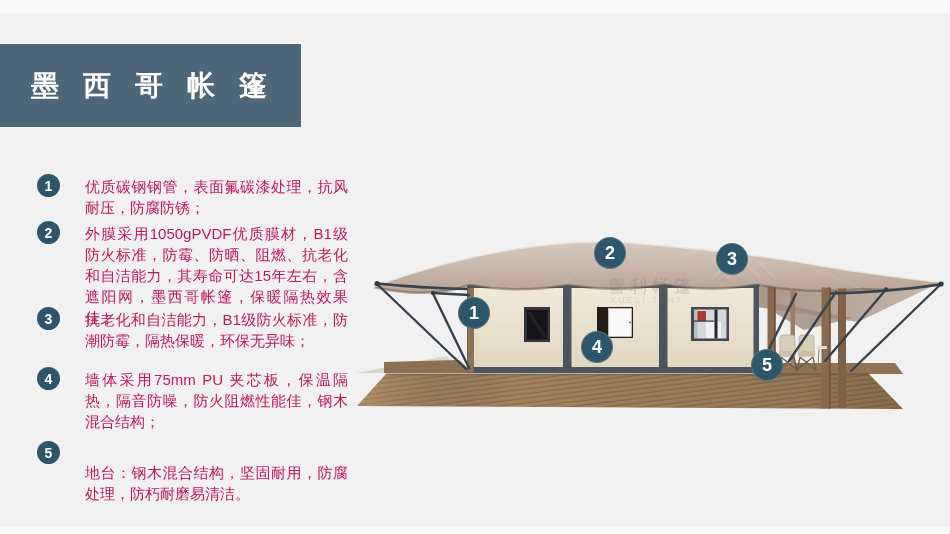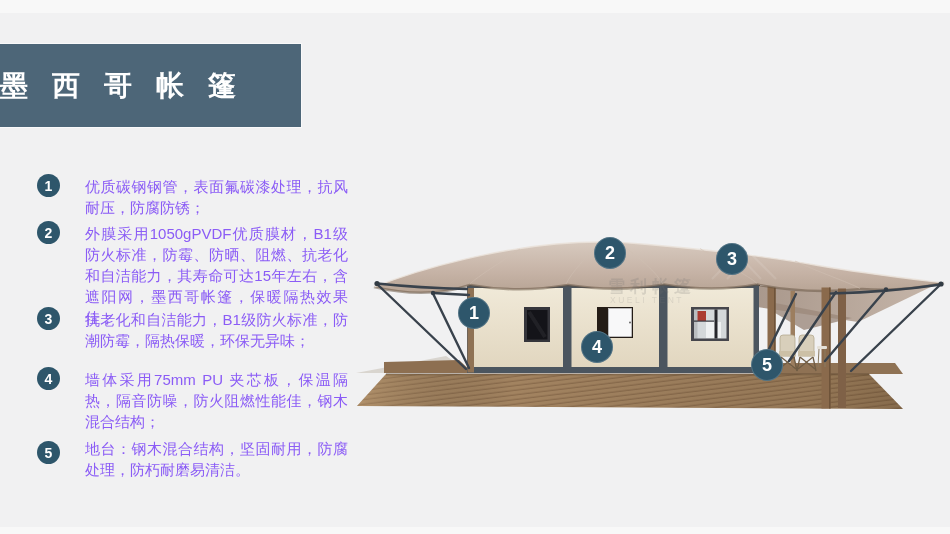--- a/index.html
+++ b/index.html
@@ -8,35 +8,35 @@
     background:#f1f1f2;
     font-family:"Liberation Sans","DejaVu Sans",sans-serif;
   }
   .band-top{position:absolute;left:0;top:0;width:950px;height:13px;background:#f8f8f8;}
   .band-bottom{position:absolute;left:0;top:527px;width:950px;height:7px;background:#f8f8f8;}
 
   .title-box{
     position:absolute;left:0;top:44px;width:301px;height:83px;
     background:#4d6678;box-sizing:border-box;
     box-shadow:0 0 0 1px rgba(255,255,255,.6);
-    display:flex;align-items:center;
+    display:flex;align-items:center;padding-left:31px;
   }
   .title{
     color:#ffffff;font-size:28px;font-weight:bold;
     letter-spacing:24px;white-space:nowrap;line-height:1;
   }
 
   .feature-badge{
     position:absolute;left:37px;width:23px;height:23px;border-radius:50%;
     background:#2e566b;color:#fff;font-size:14px;font-weight:bold;
     display:flex;align-items:center;justify-content:center;
   }
   .feature-text{
     position:absolute;left:85px;width:263px;
-    font-size:15px;line-height:21px;color:#8b5cf6;
+    font-size:15px;line-height:21px;color:#be185d;
     text-align:justify;text-justify:inter-ideograph;
   }
 
   .tent-svg{position:absolute;left:0;top:0;width:950px;height:534px;}
 
   .callout{
     position:absolute;width:32px;height:32px;border-radius:50%;
     background:#2e566b;color:#fff;font-size:18px;font-weight:bold;
     display:flex;align-items:center;justify-content:center;
     box-shadow:0 0 0 1px rgba(255,255,255,.18) inset;
@@ -59,21 +59,21 @@
   <div class="feature-badge" style="top:221px">2</div>
   <div class="feature-text" style="top:223px">外膜采用1050gPVDF优质膜材，B1级防火标准，防霉、防晒、阻燃、抗老化和自洁能力，其寿命可达15年左右，含遮阳网，墨西哥帐篷，保暖隔热效果佳；</div>
 
   <div class="feature-badge" style="top:307px">3</div>
   <div class="feature-text" style="top:309px">抗老化和自洁能力，B1级防火标准，防潮防霉，隔热保暖，环保无异味；</div>
 
   <div class="feature-badge" style="top:367px">4</div>
   <div class="feature-text" style="top:369px">墙体采用75mm PU 夹芯板，保温隔热，隔音防噪，防火阻燃性能佳，钢木混合结构；</div>
 
   <div class="feature-badge" style="top:441px">5</div>
-  <div class="feature-text" style="top:438px">地台：钢木混合结构，坚固耐用，防腐处理，防朽耐磨易清洁。</div>
+  <div class="feature-text" style="top:462px">地台：钢木混合结构，坚固耐用，防腐处理，防朽耐磨易清洁。</div>
 </div>
 
 <svg class="tent-svg" viewBox="0 0 950 534">
   <defs>
     <linearGradient id="roofg" x1="0" y1="240" x2="0" y2="298" gradientUnits="userSpaceOnUse">
       <stop offset="0" stop-color="#d8cbc0"></stop>
         <stop offset=".55" stop-color="#c6b3a6"></stop>
         <stop offset="1" stop-color="#b3a090"></stop>
     </linearGradient>
     <linearGradient id="wallg" x1="0" y1="288" x2="0" y2="368" gradientUnits="userSpaceOnUse">

